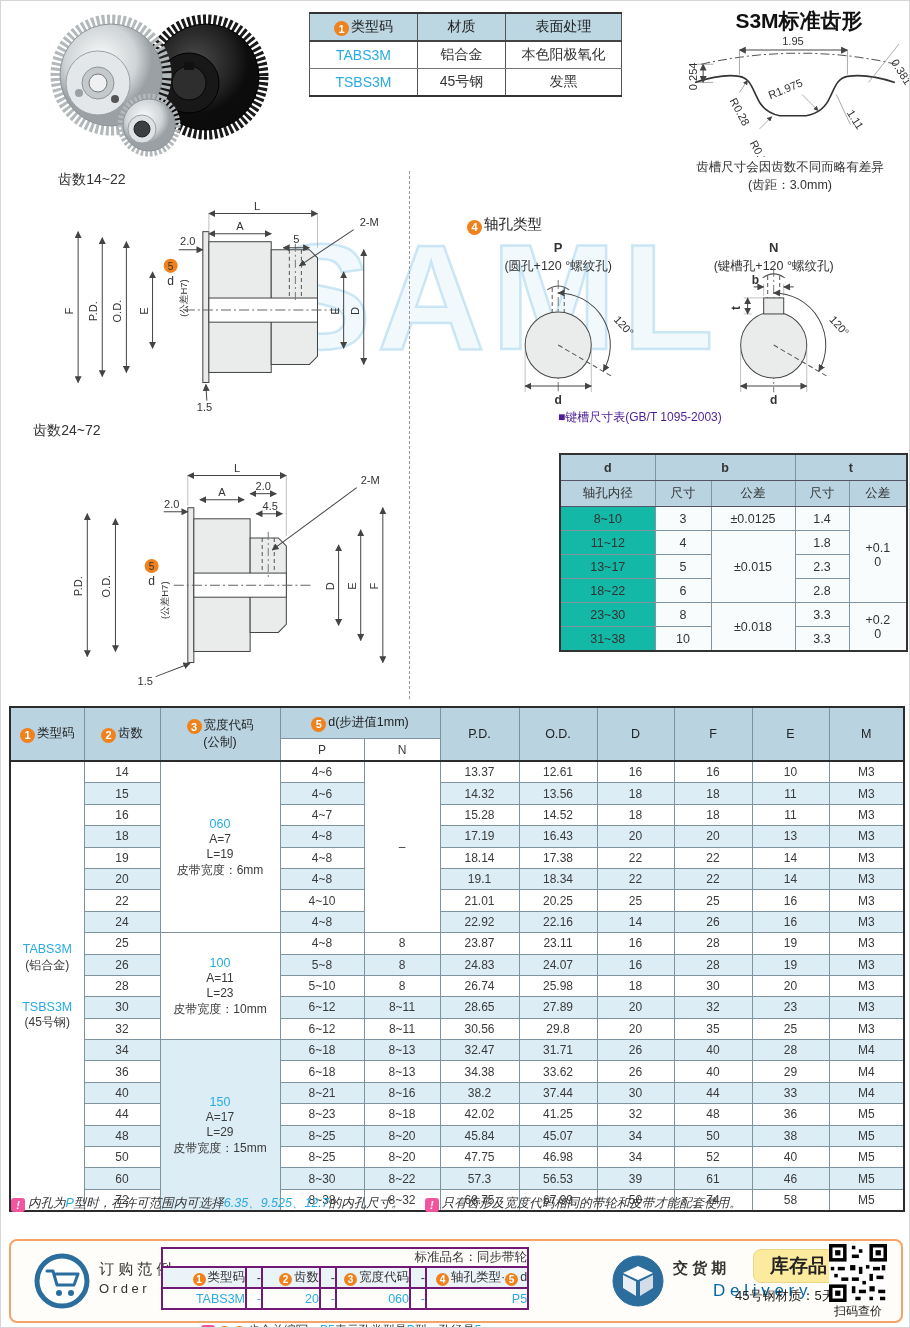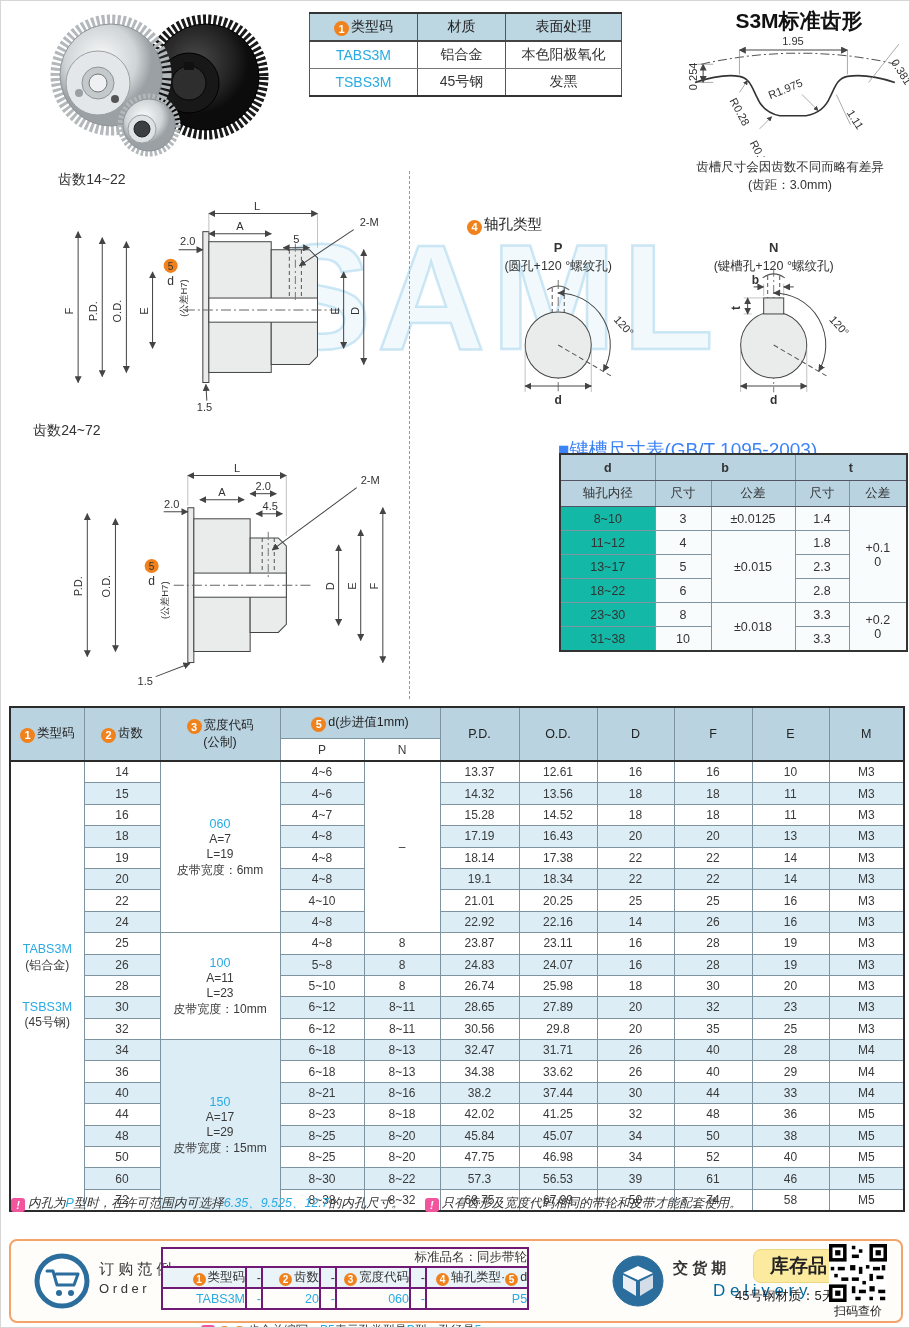--- a/index.html
+++ b/index.html
@@ -306,21 +306,21 @@
     <text x="122" y="165" text-anchor="middle" font-size="12" fill="#29abe2">d</text>
     <text x="138" y="180" font-size="9.5" transform="rotate(-90 138 180)" text-anchor="middle">(公差H7)</text>
     <text x="53" y="166" class="dimtxt" transform="rotate(-90 53 166)" text-anchor="middle">P.D.</text>
     <text x="81" y="166" class="dimtxt" transform="rotate(-90 81 166)" text-anchor="middle">O.D.</text>
     <text x="303" y="166" class="dimtxt" transform="rotate(-90 303 166)" text-anchor="middle">D</text>
     <text x="325" y="166" class="dimtxt" transform="rotate(-90 325 166)" text-anchor="middle">E</text>
     <text x="347" y="166" class="dimtxt" transform="rotate(-90 347 166)" text-anchor="middle">F</text>
     <text x="108" y="264" class="dimtxt">1.5</text>
   </svg>
 
-  <div class="abs" style="left:557px;top:436px;font-size:19px;color:#3b82f6;">■键槽尺寸表(GB/T 1095-2003)</div>
+  <div class="abs" style="left:557px;top:408px;font-size:12px;color:#4c1d95;">■键槽尺寸表(GB/T 1095-2003)</div>
   <table class="kw abs" style="left:558px;top:452px;">
     <colgroup>
         <col style="width:95px">
         <col style="width:56px">
         <col style="width:84px">
         <col style="width:54px">
         <col style="width:58px">
       </colgroup>
     <tbody>
         <tr class="kh k1">

